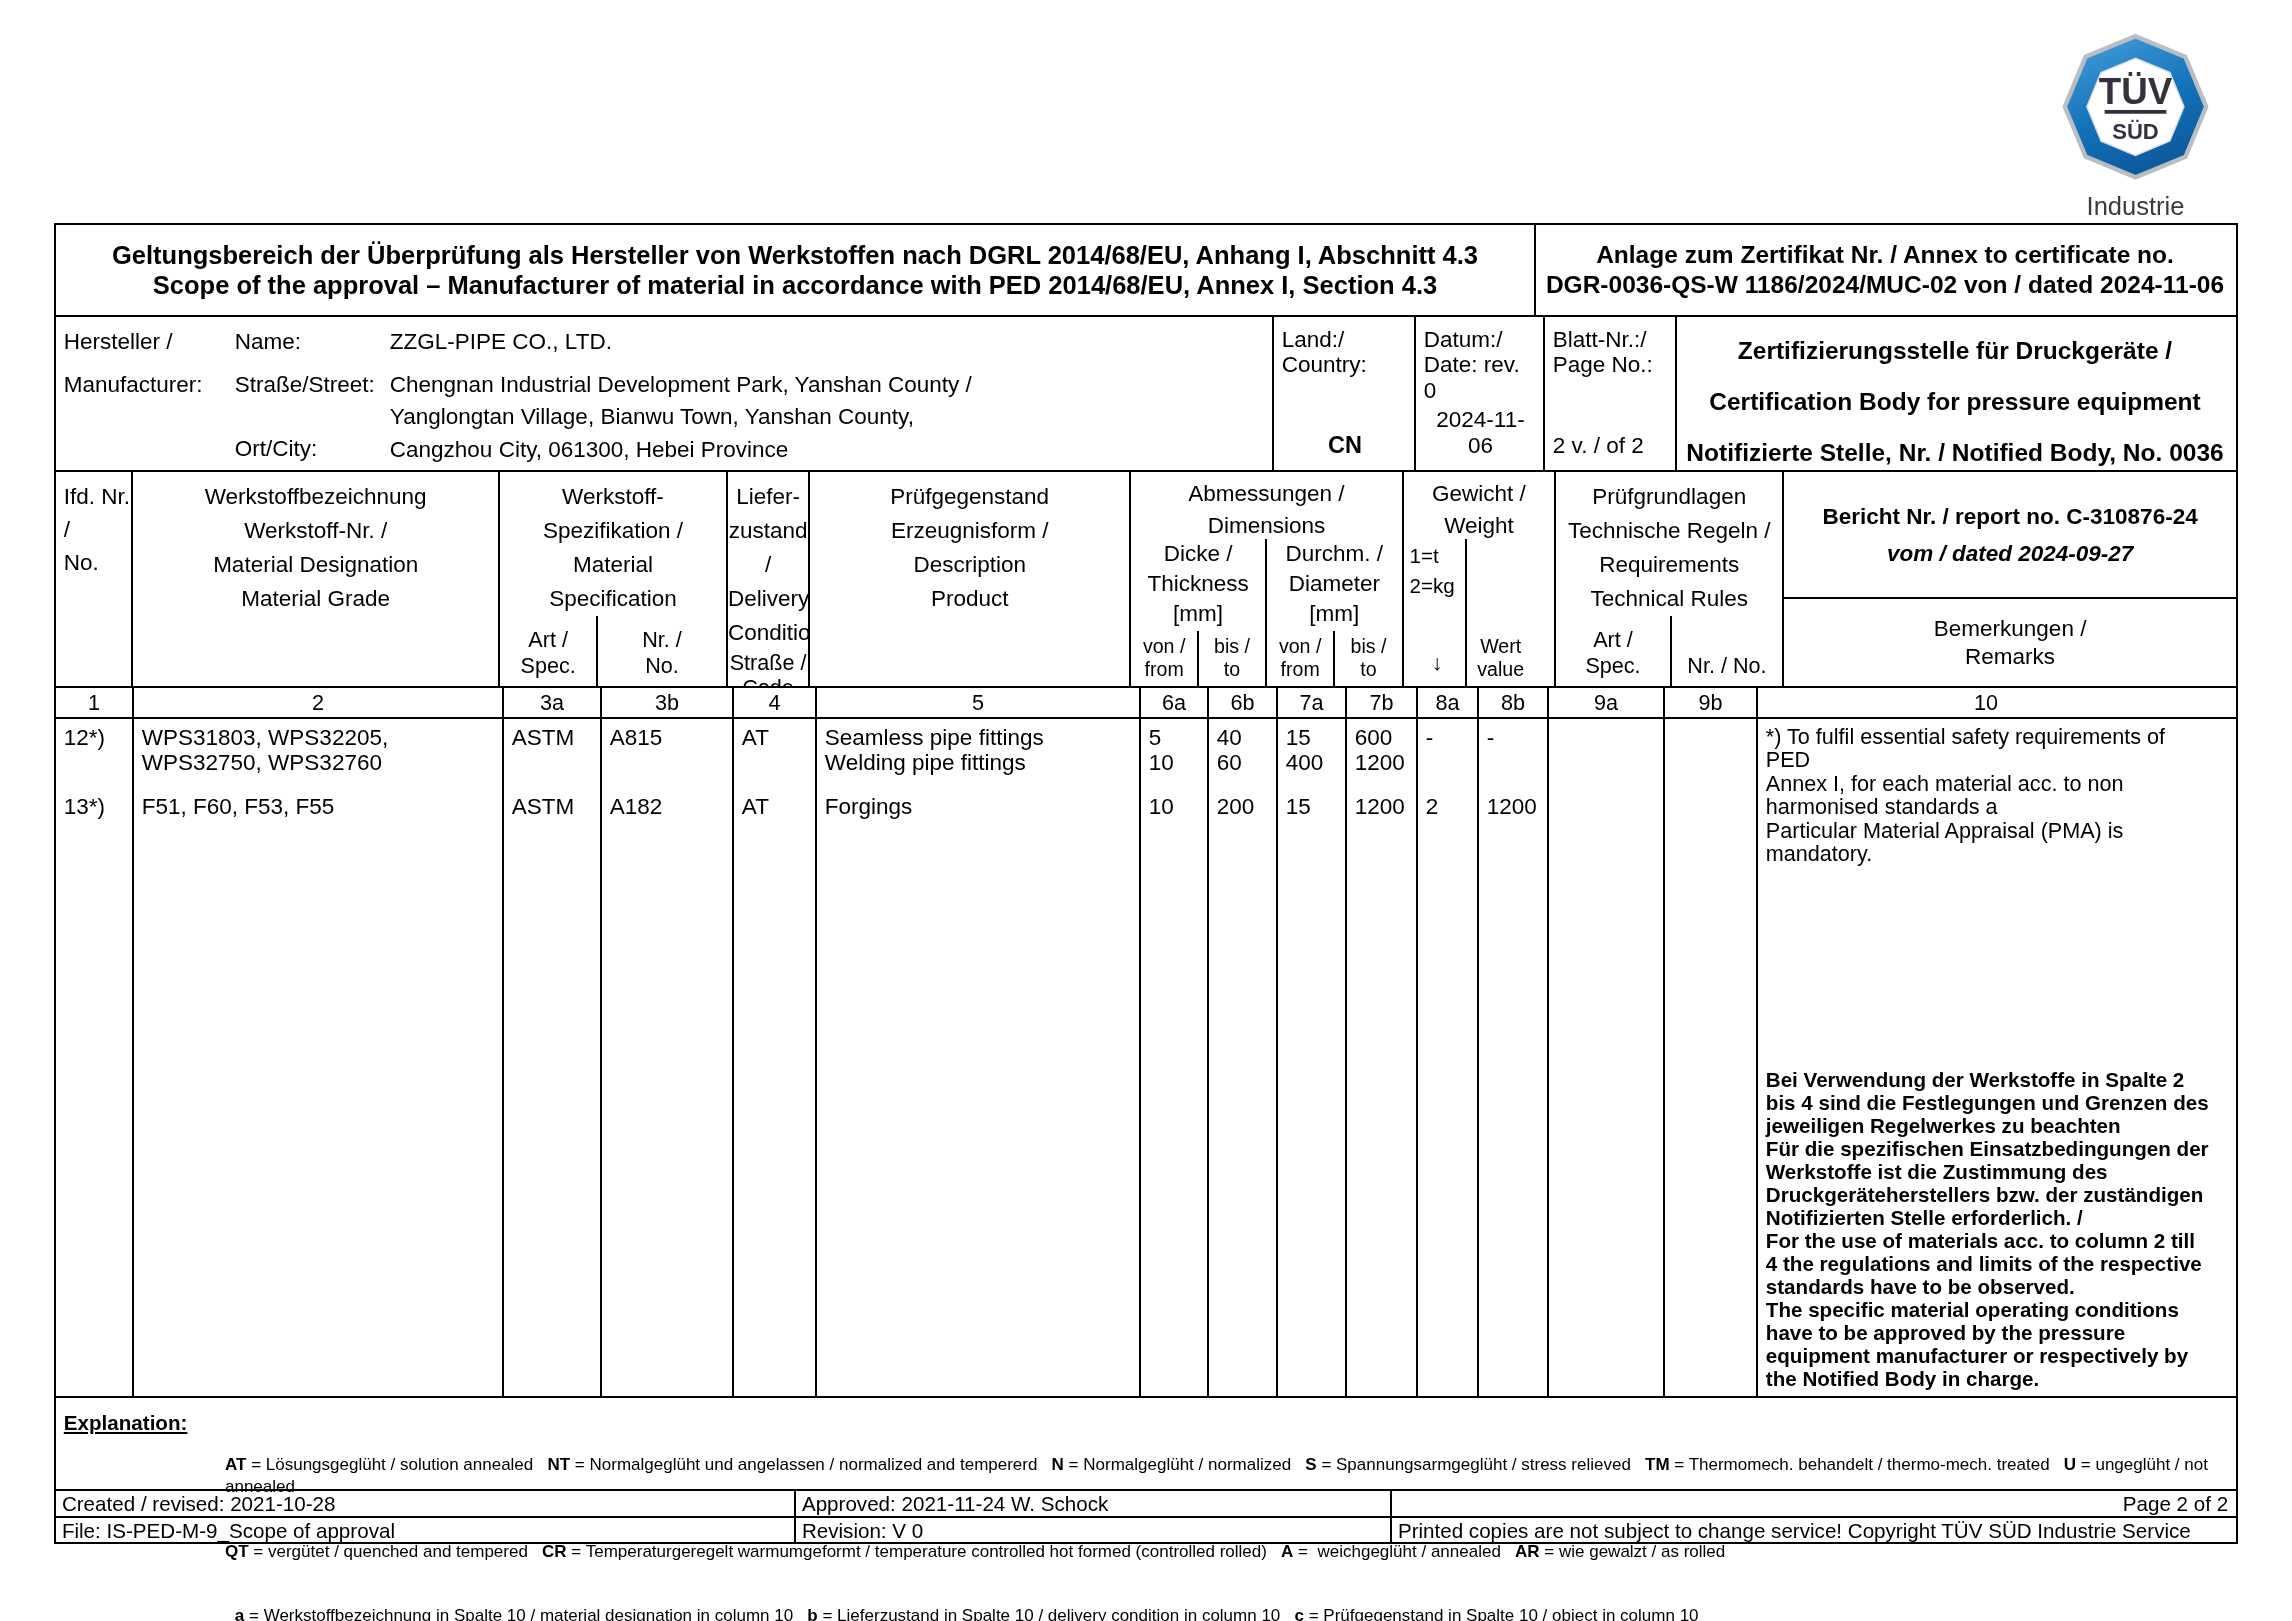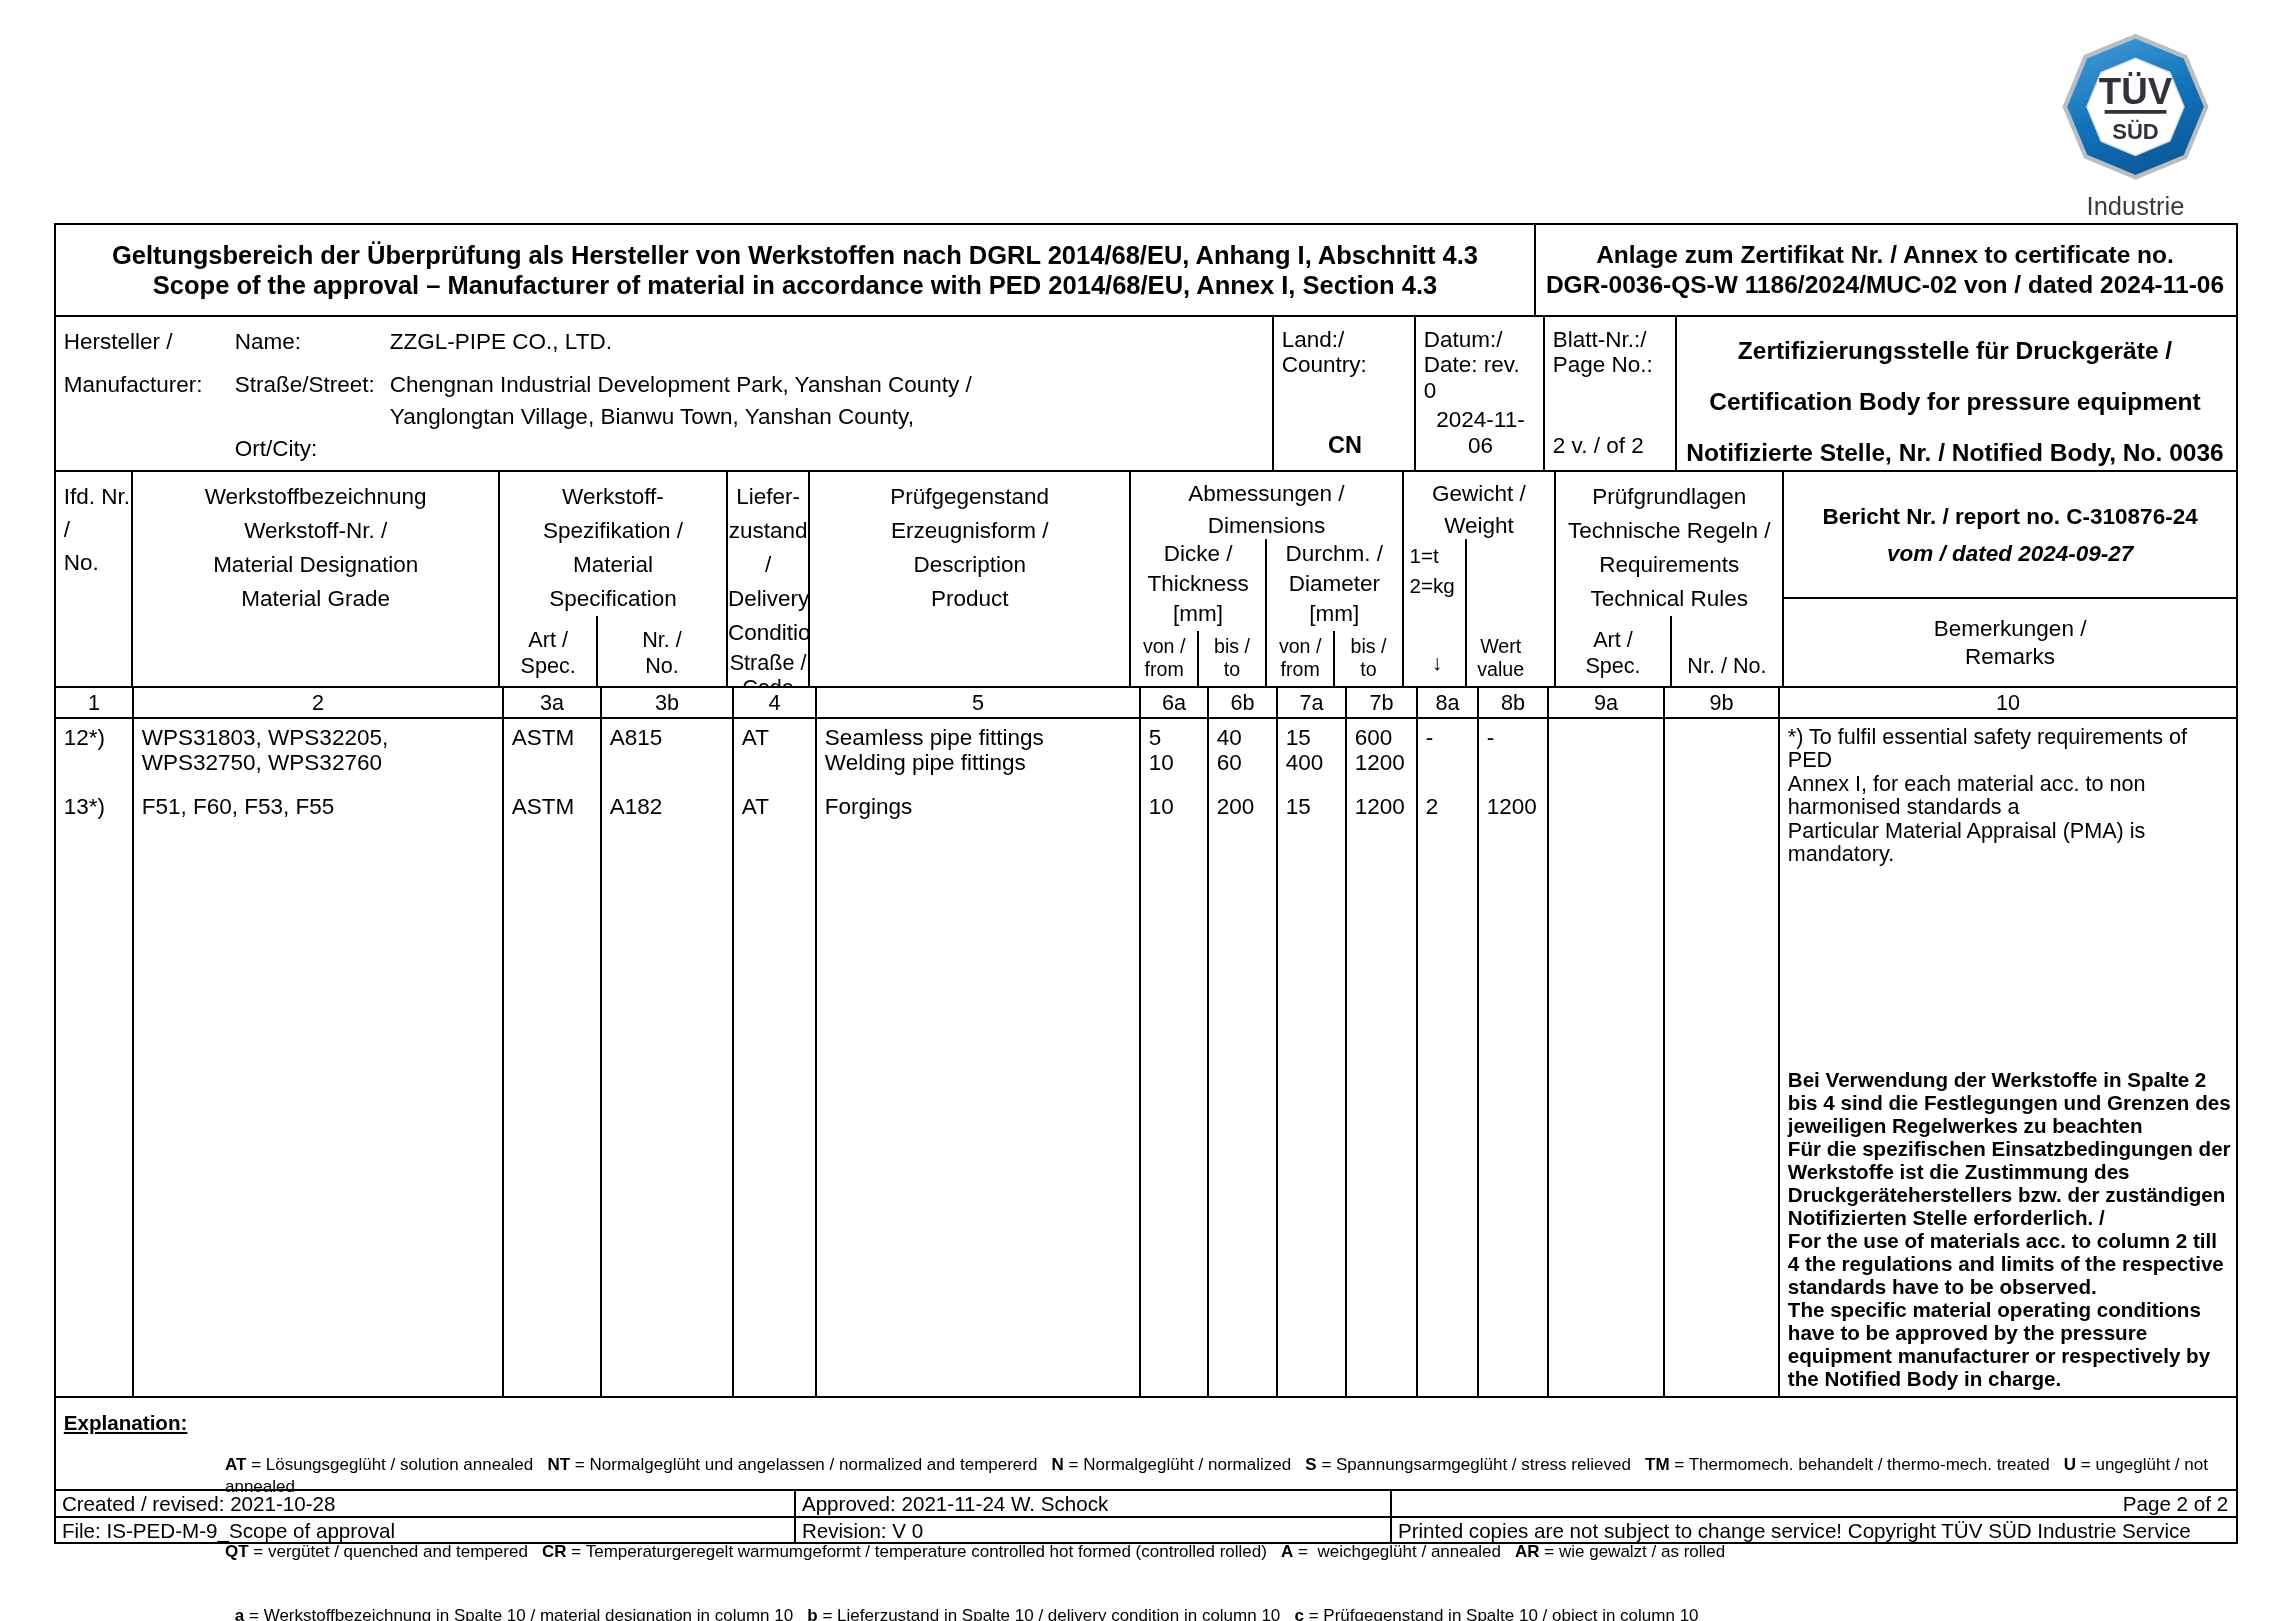--- a/index.html
+++ b/index.html
@@ -69,21 +69,21 @@
   .w-right { width:70px; border-left:2px solid #000; display:flex; flex-direction:column; justify-content:flex-end; padding-bottom:5.9px; text-align:center; font-size:19.6px; line-height:22.5px; }
   .report-box { height:127px; border-bottom:2.9px solid #000; display:flex; flex-direction:column; justify-content:center; text-align:center; font-weight:bold; line-height:37px; }
   .report-dated { font-style:italic; }
   .remarks-hdr { flex:1; display:flex; flex-direction:column; justify-content:center; text-align:center; line-height:27.4px; }
 
   
   .num-row { height:31px; border-bottom:2.9px solid #000; font-size:21.6px; }
   .num-row .cell { text-align:center; padding-top:2px; }
   .w1{width:78px}.w2{width:370px}.w3a{width:98px}.w3b{width:132px}.w4{width:83px}.w5{width:324px}
   .w6a{width:68px}.w6b{width:69px}.w7a{width:69px}.w7b{width:71px}.w8a{width:61px}.w8b{width:70px}
-  .w9a{width:116px}.w9b{width:115px}.w10{width:456px}
+  .w9a{width:116px}.w9b{width:93px}.w10{width:456px}
 
   
   .body-row { height:679px; border-bottom:2.9px solid #000; font-size:22.5px; line-height:25.5px; }
   .body-row .cell { padding:5.9px 3.9px 0 7.8px; }
   .e1 { min-height:69px; }
   .note { font-size:21.6px; line-height:23.5px; }
   .notice { font-weight:bold; font-size:20.6px; line-height:23px; margin-top:202px; }
 
   
   .exp-row { height:93px; border-bottom:2.9px solid #000; display:flex; padding-top:13px; }
@@ -145,20 +145,21 @@
           </div>
         <div class="manu-fields">
           <div class="f-name">Name:</div>
           <div class="f-street">Straße/Street:</div>
           <div class="f-city">Ort/City:</div>
         </div>
         <div class="manu-values">
           <div class="v1">ZZGL-PIPE CO., LTD.</div>
           <div class="v2">Chengnan Industrial Development Park, Yanshan County /</div>
           <div class="v3">Yanglongtan Village, Bianwu Town, Yanshan County,</div>
+          <div class="v4">Cangzhou City, 061300, Hebei Province</div>
         </div>
       </div>
       <div class="cell manu-land small-cell">
         <div>
             <div>Land:/</div>
             <div>Country:</div>
           </div>
         <div class="spacer"></div>
         <div class="land-value">CN</div>
       </div>

